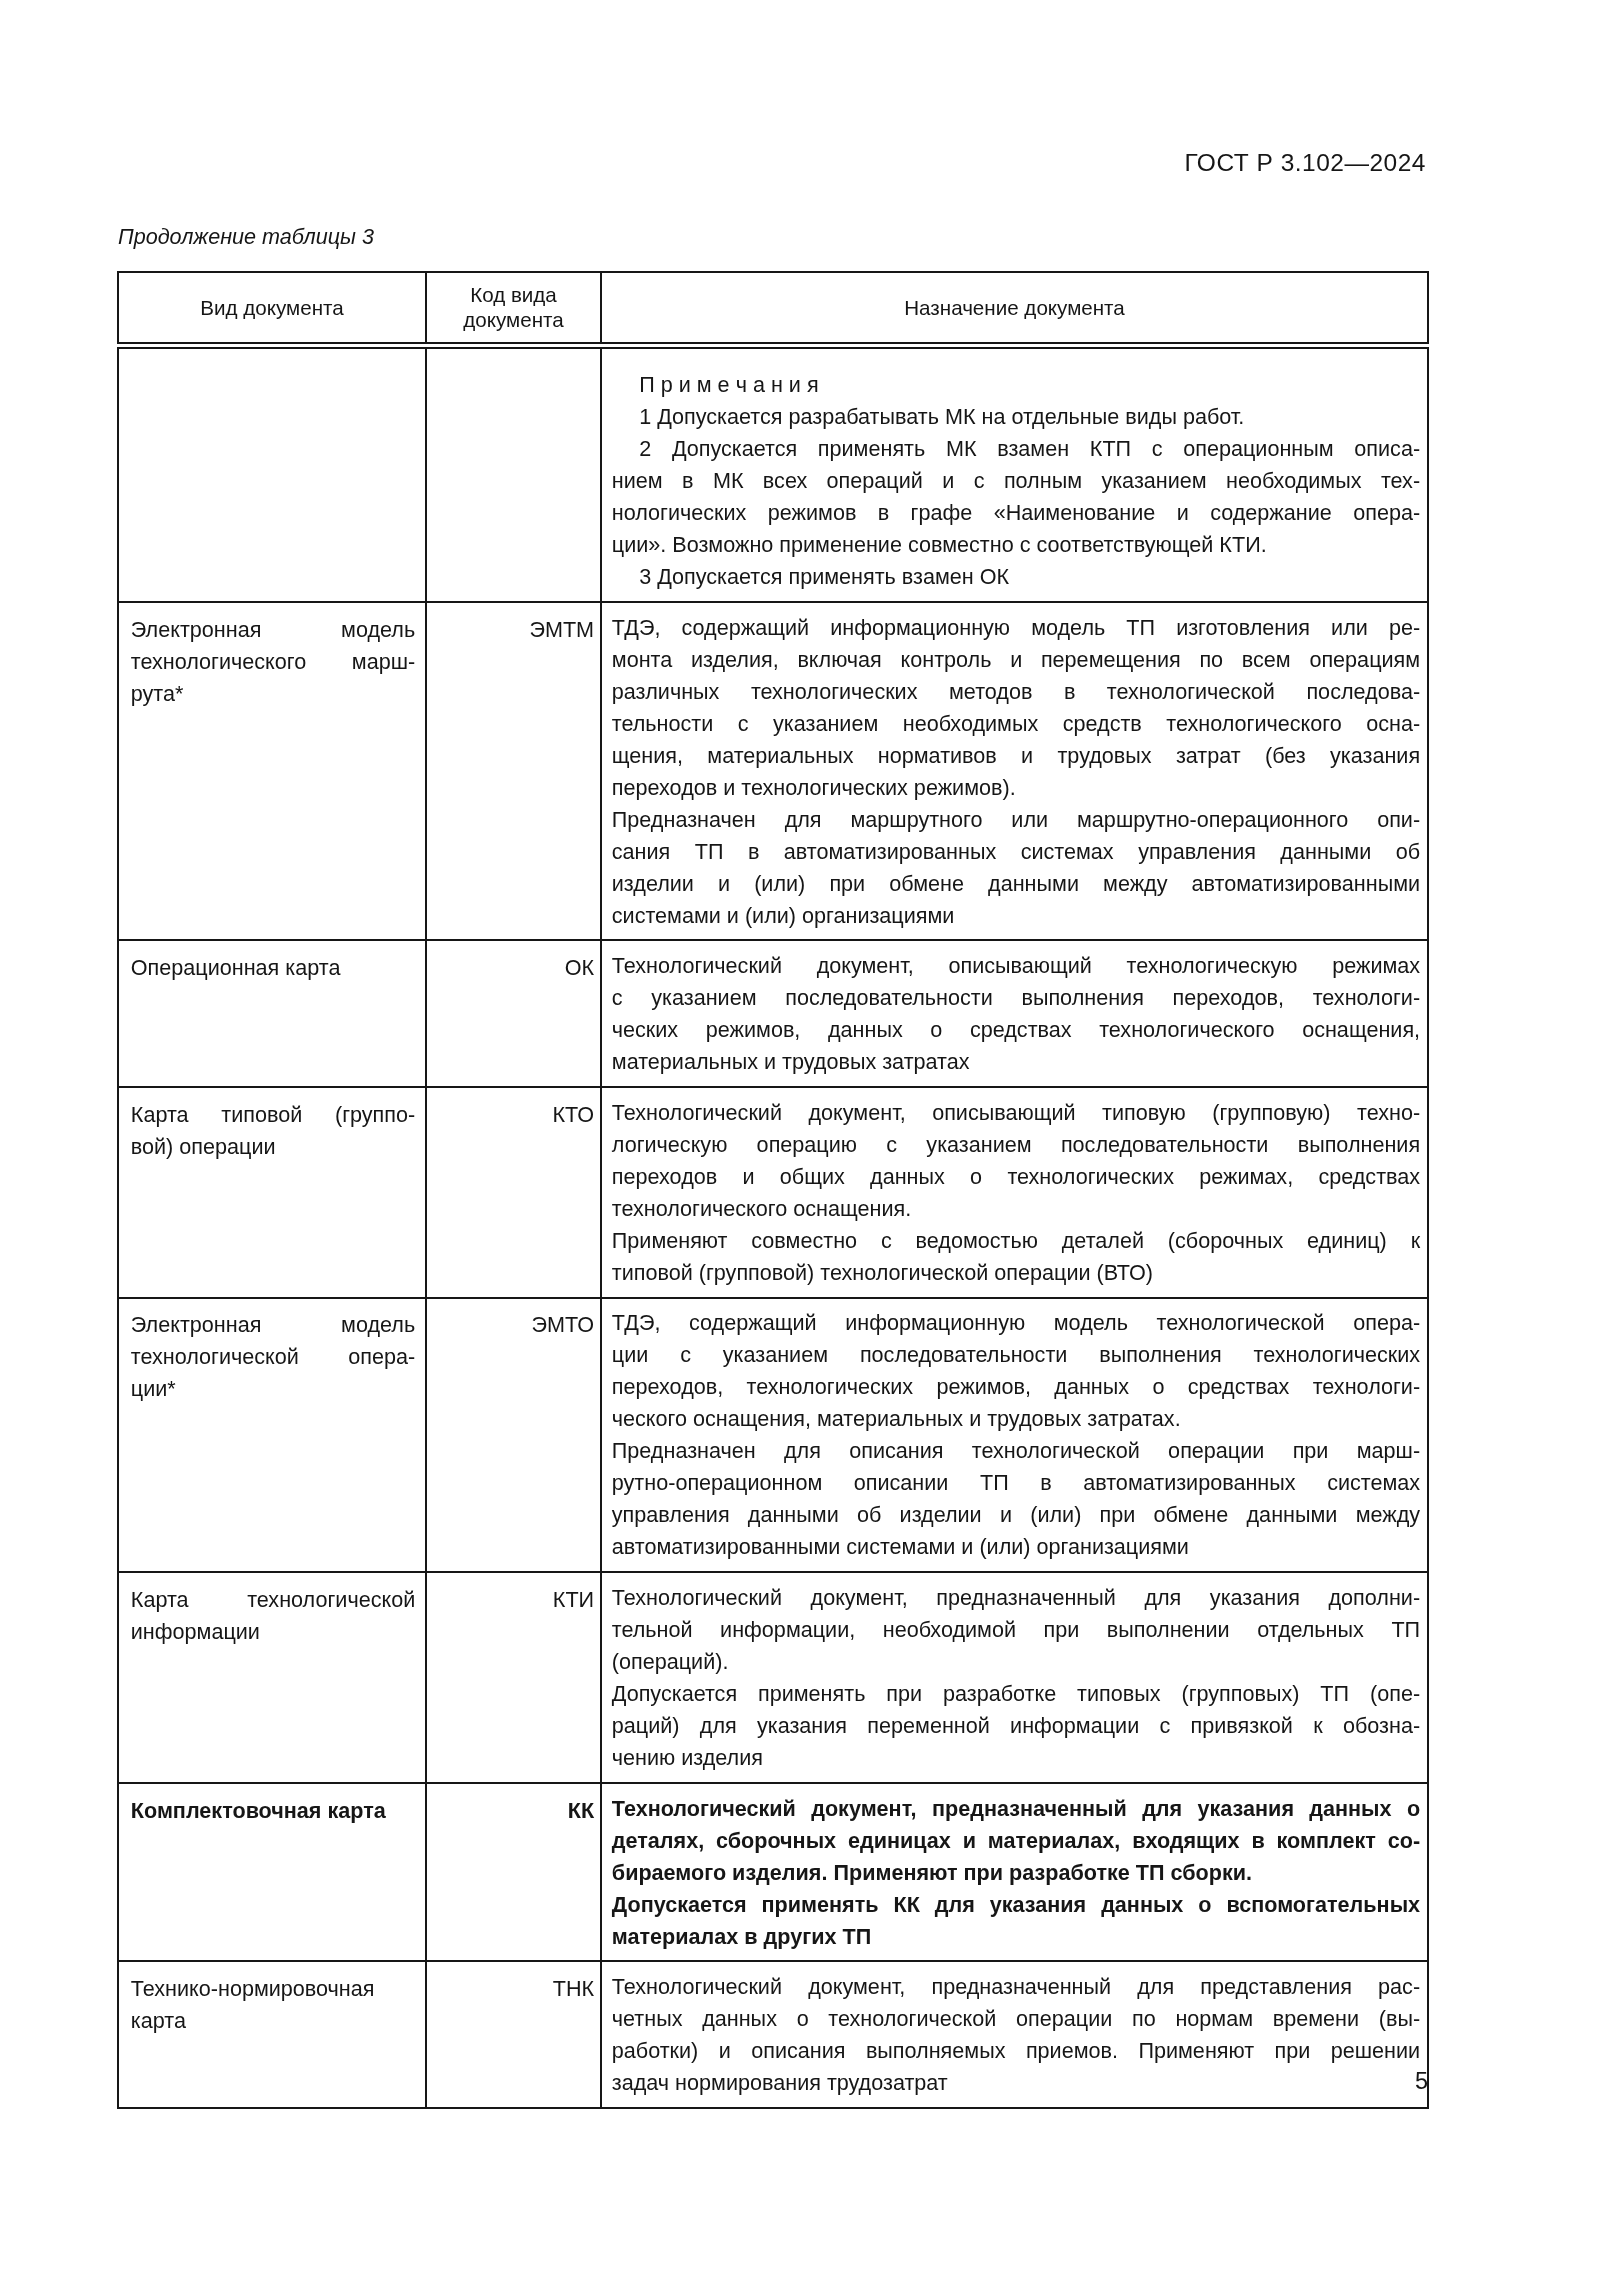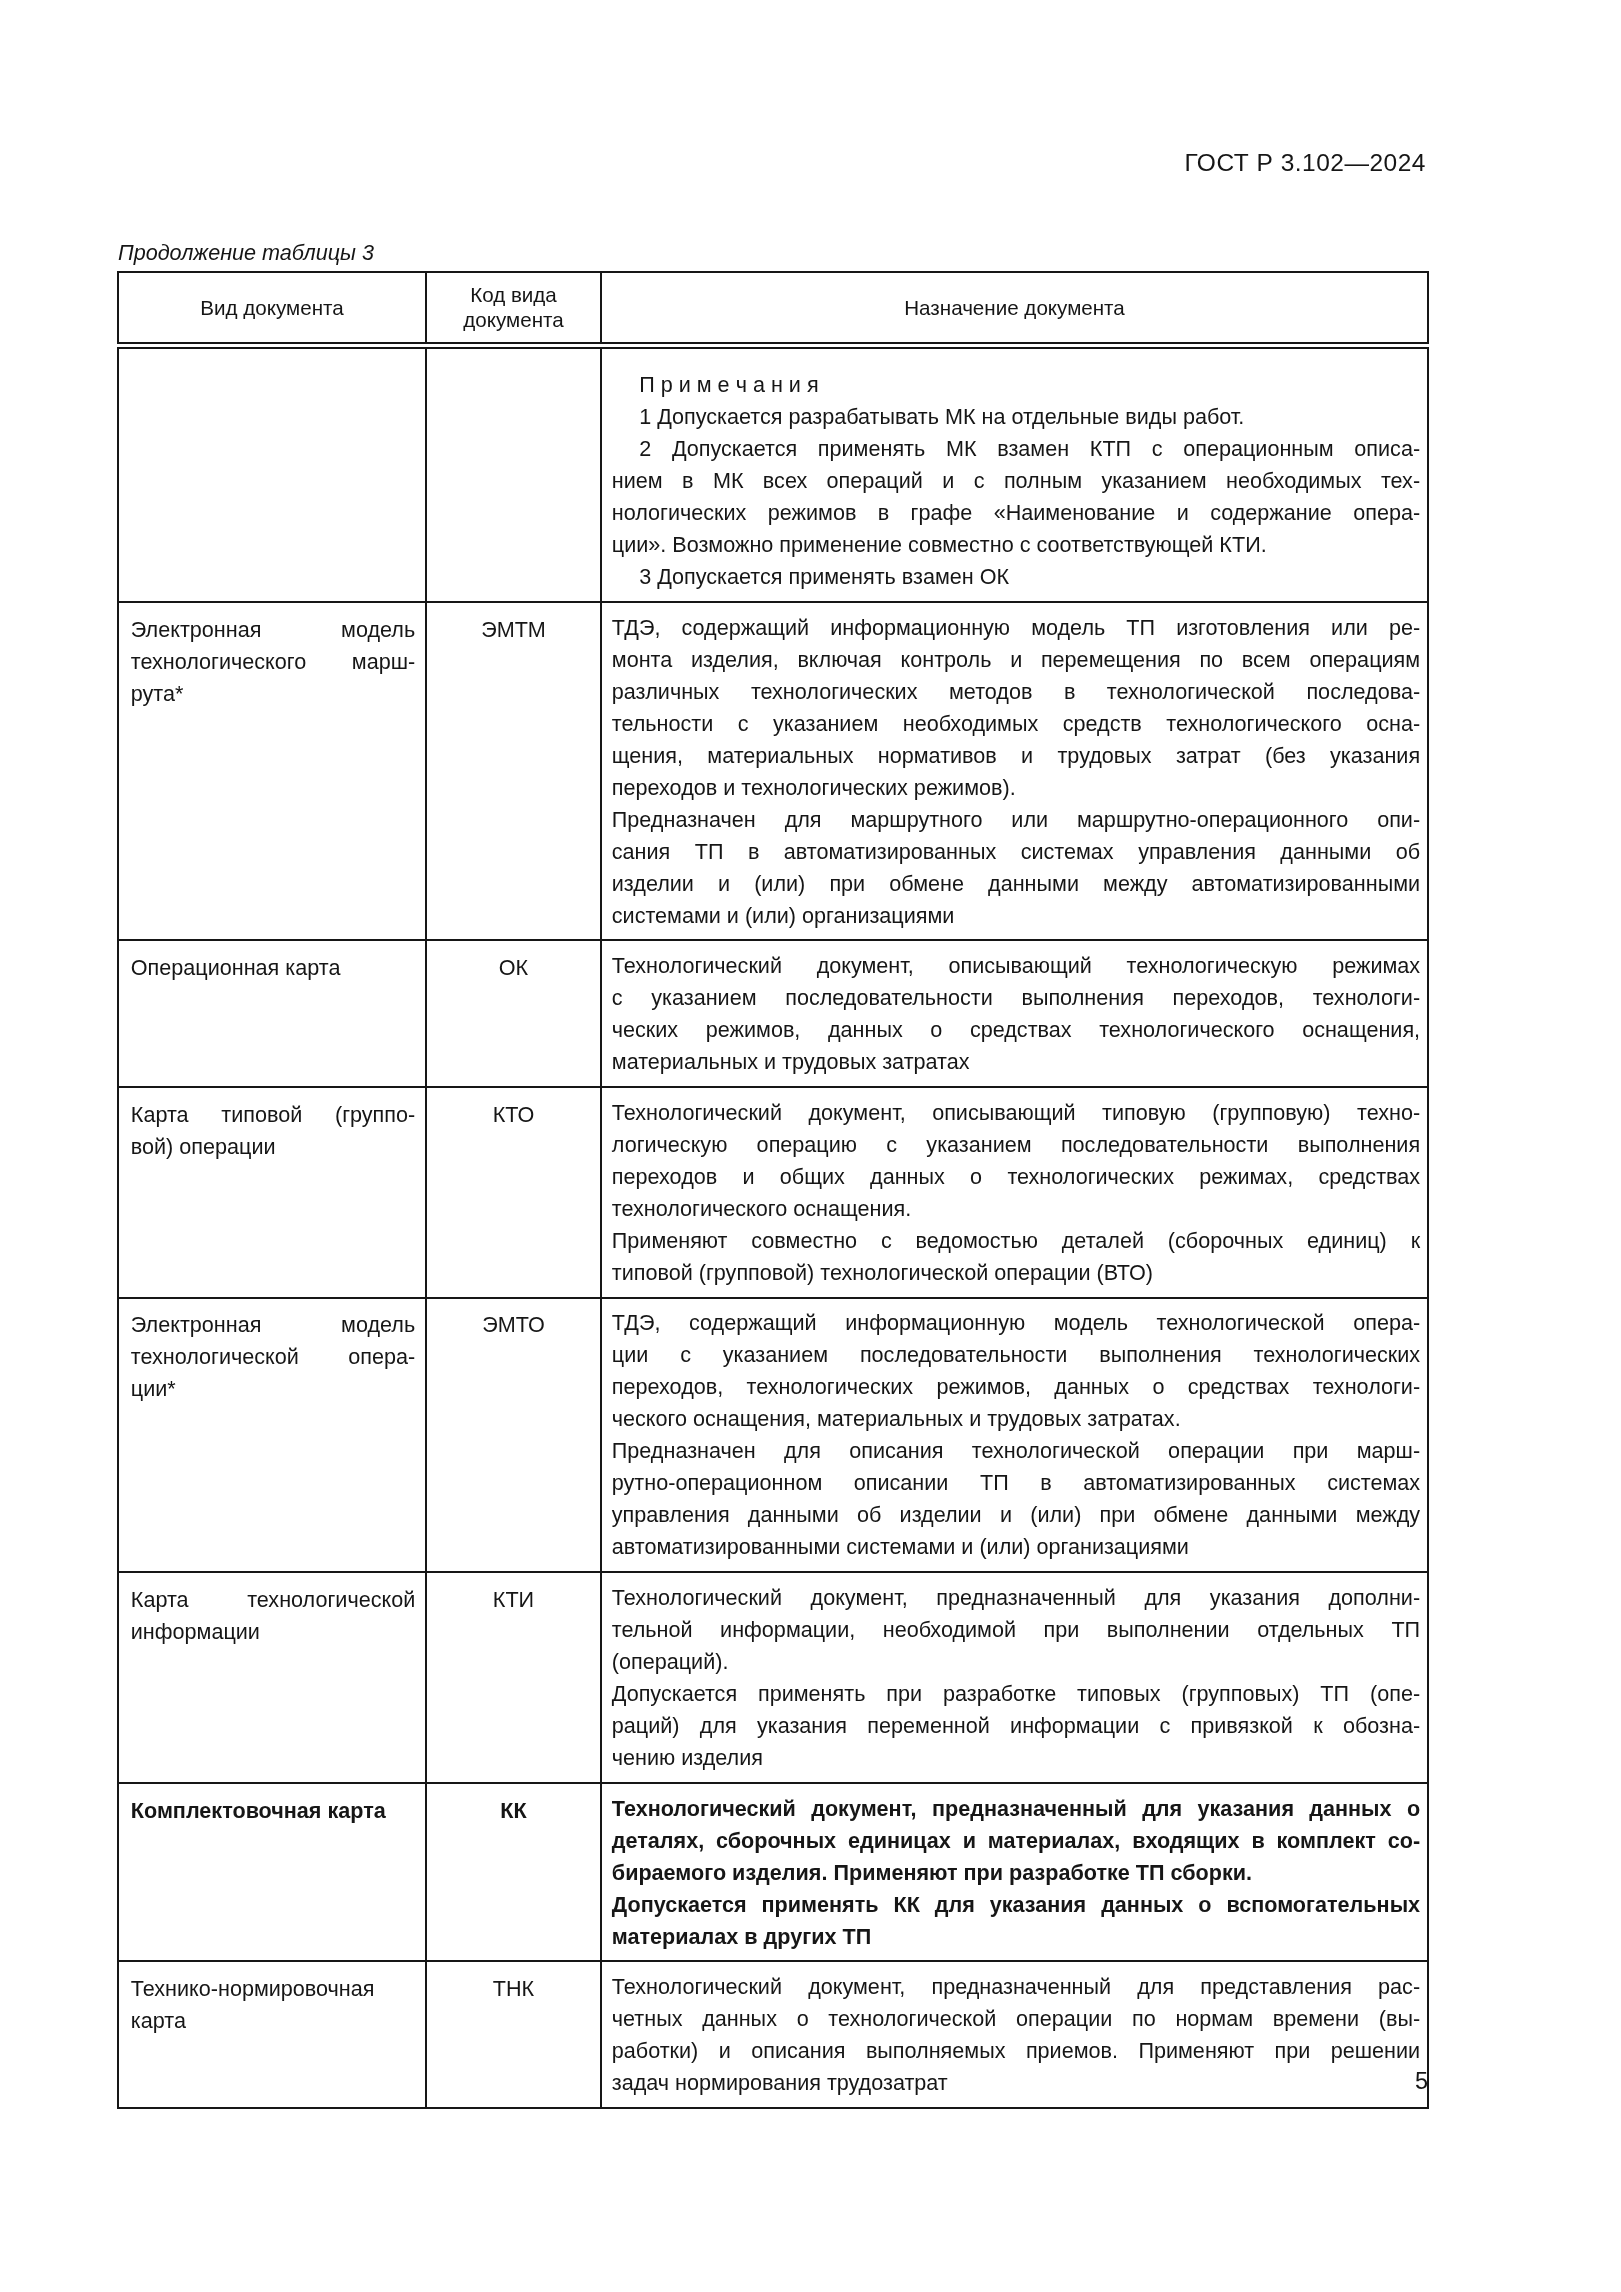--- a/index.html
+++ b/index.html
@@ -17,21 +17,21 @@
   }
   .doc-header {
     position: absolute;
     top: 149px; right: 195px;
     font-size: 24.5px; font-weight: 400;
     letter-spacing: 0.5px;
     white-space: nowrap;
   }
   .caption {
     position: absolute;
-    top: 240px; left: 118px;
+    top: 224px; left: 118px;
     font-size: 21.6px; font-style: italic;
     white-space: nowrap;
   }
   table.doc-table {
     position: absolute;
     left: 117px; top: 271px;
     width: 1310px;
     border-collapse: collapse;
     table-layout: fixed;
   }
@@ -52,21 +52,21 @@
   }
   .doc-table td {
     vertical-align: top;
     font-size: 21.6px;
     line-height: 32px;
     border-top-width: 2.9px;
     border-bottom-width: 2.9px;
   }
   .doc-table tbody tr:nth-child(1) td { border-top-width: 2px; }
   td.c1 { padding: 10.8px 9.8px 7.8px 11.8px; }
-  td.c2 { padding: 10.8px 5.9px 7.8px 5.9px; text-align: center; }
+  td.c2 { padding: 10.8px 5.9px 7.8px 5.9px; text-align: right; }
   td.c3 { padding: 8.8px 6.9px 7.8px 9.8px; }
   tbody tr:nth-child(1) td.c3 { padding-top: 20.6px; }
   tbody tr:nth-child(1) { height: 231px; }
   tbody tr:nth-child(2) { height: 323px; }
   tbody tr:nth-child(3) { height: 110px; }
   tbody tr:nth-child(4) { height: 199px; margin-top: 14px; }
   tbody tr:nth-child(5) { height: 267px; }
   tbody tr:nth-child(6) { height: 200px; }
   tbody tr:nth-child(7) { height: 172px; font-weight: bold; }
   tbody tr:nth-child(8) { height: 139px; margin-top: 28px; }

